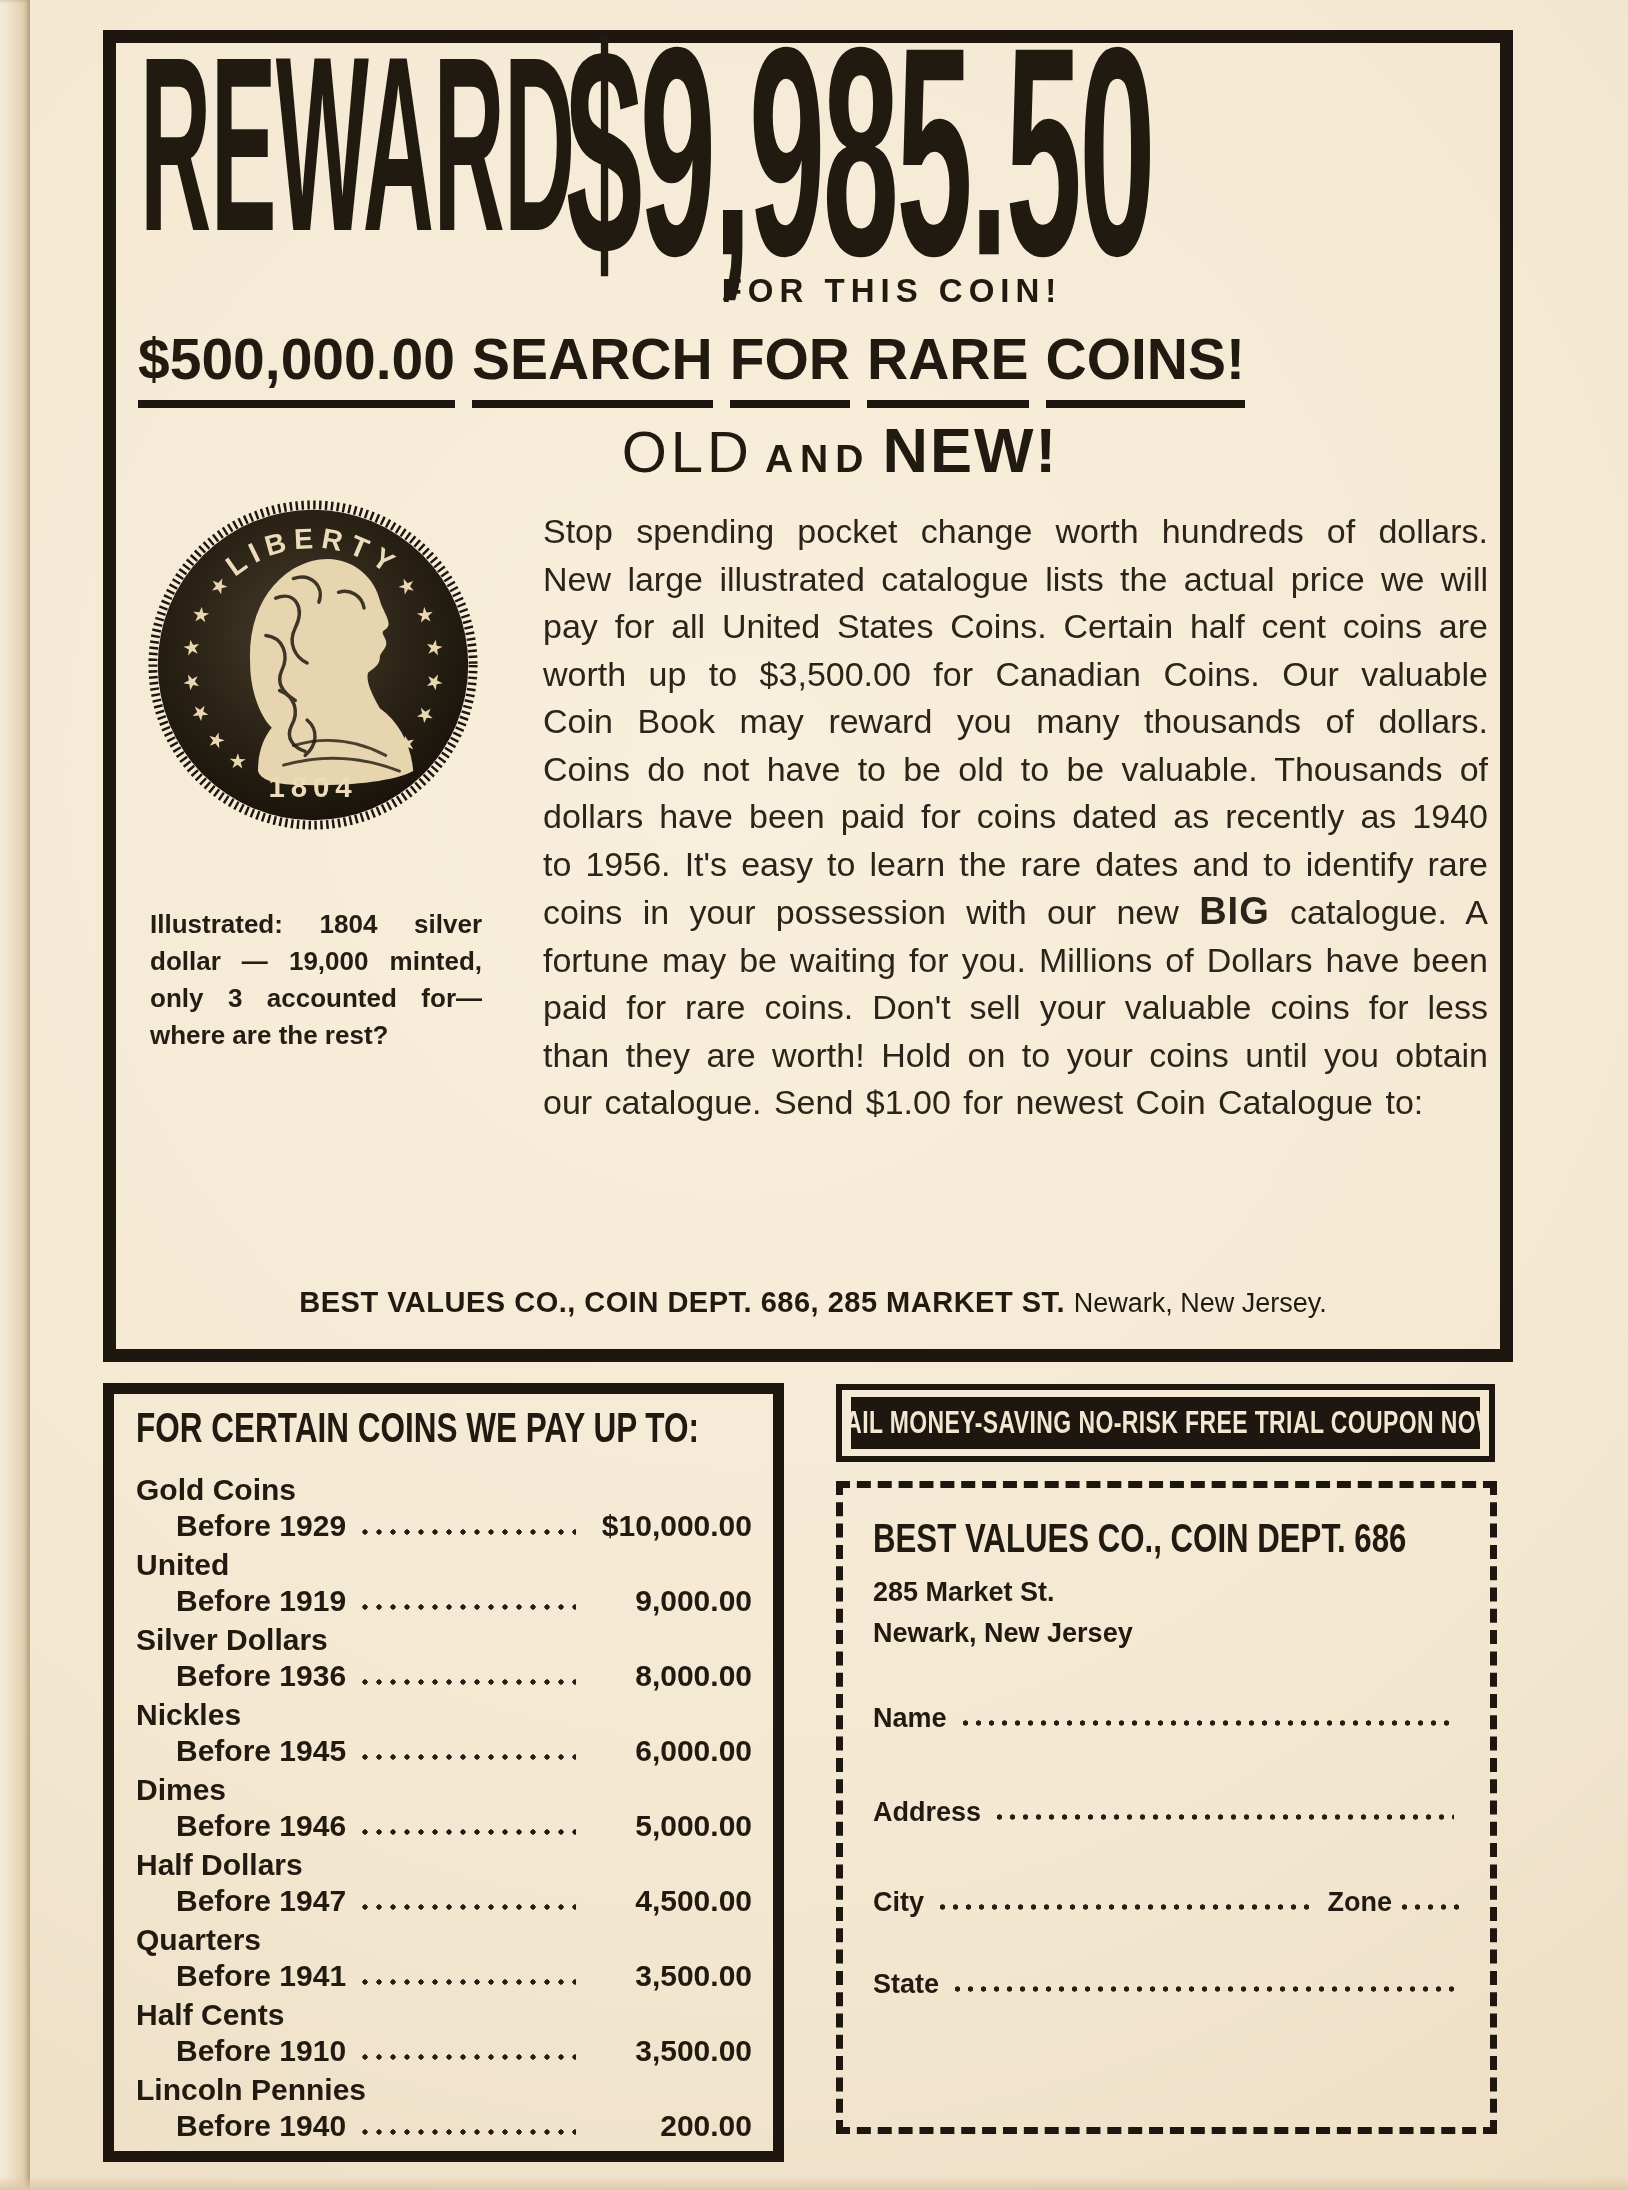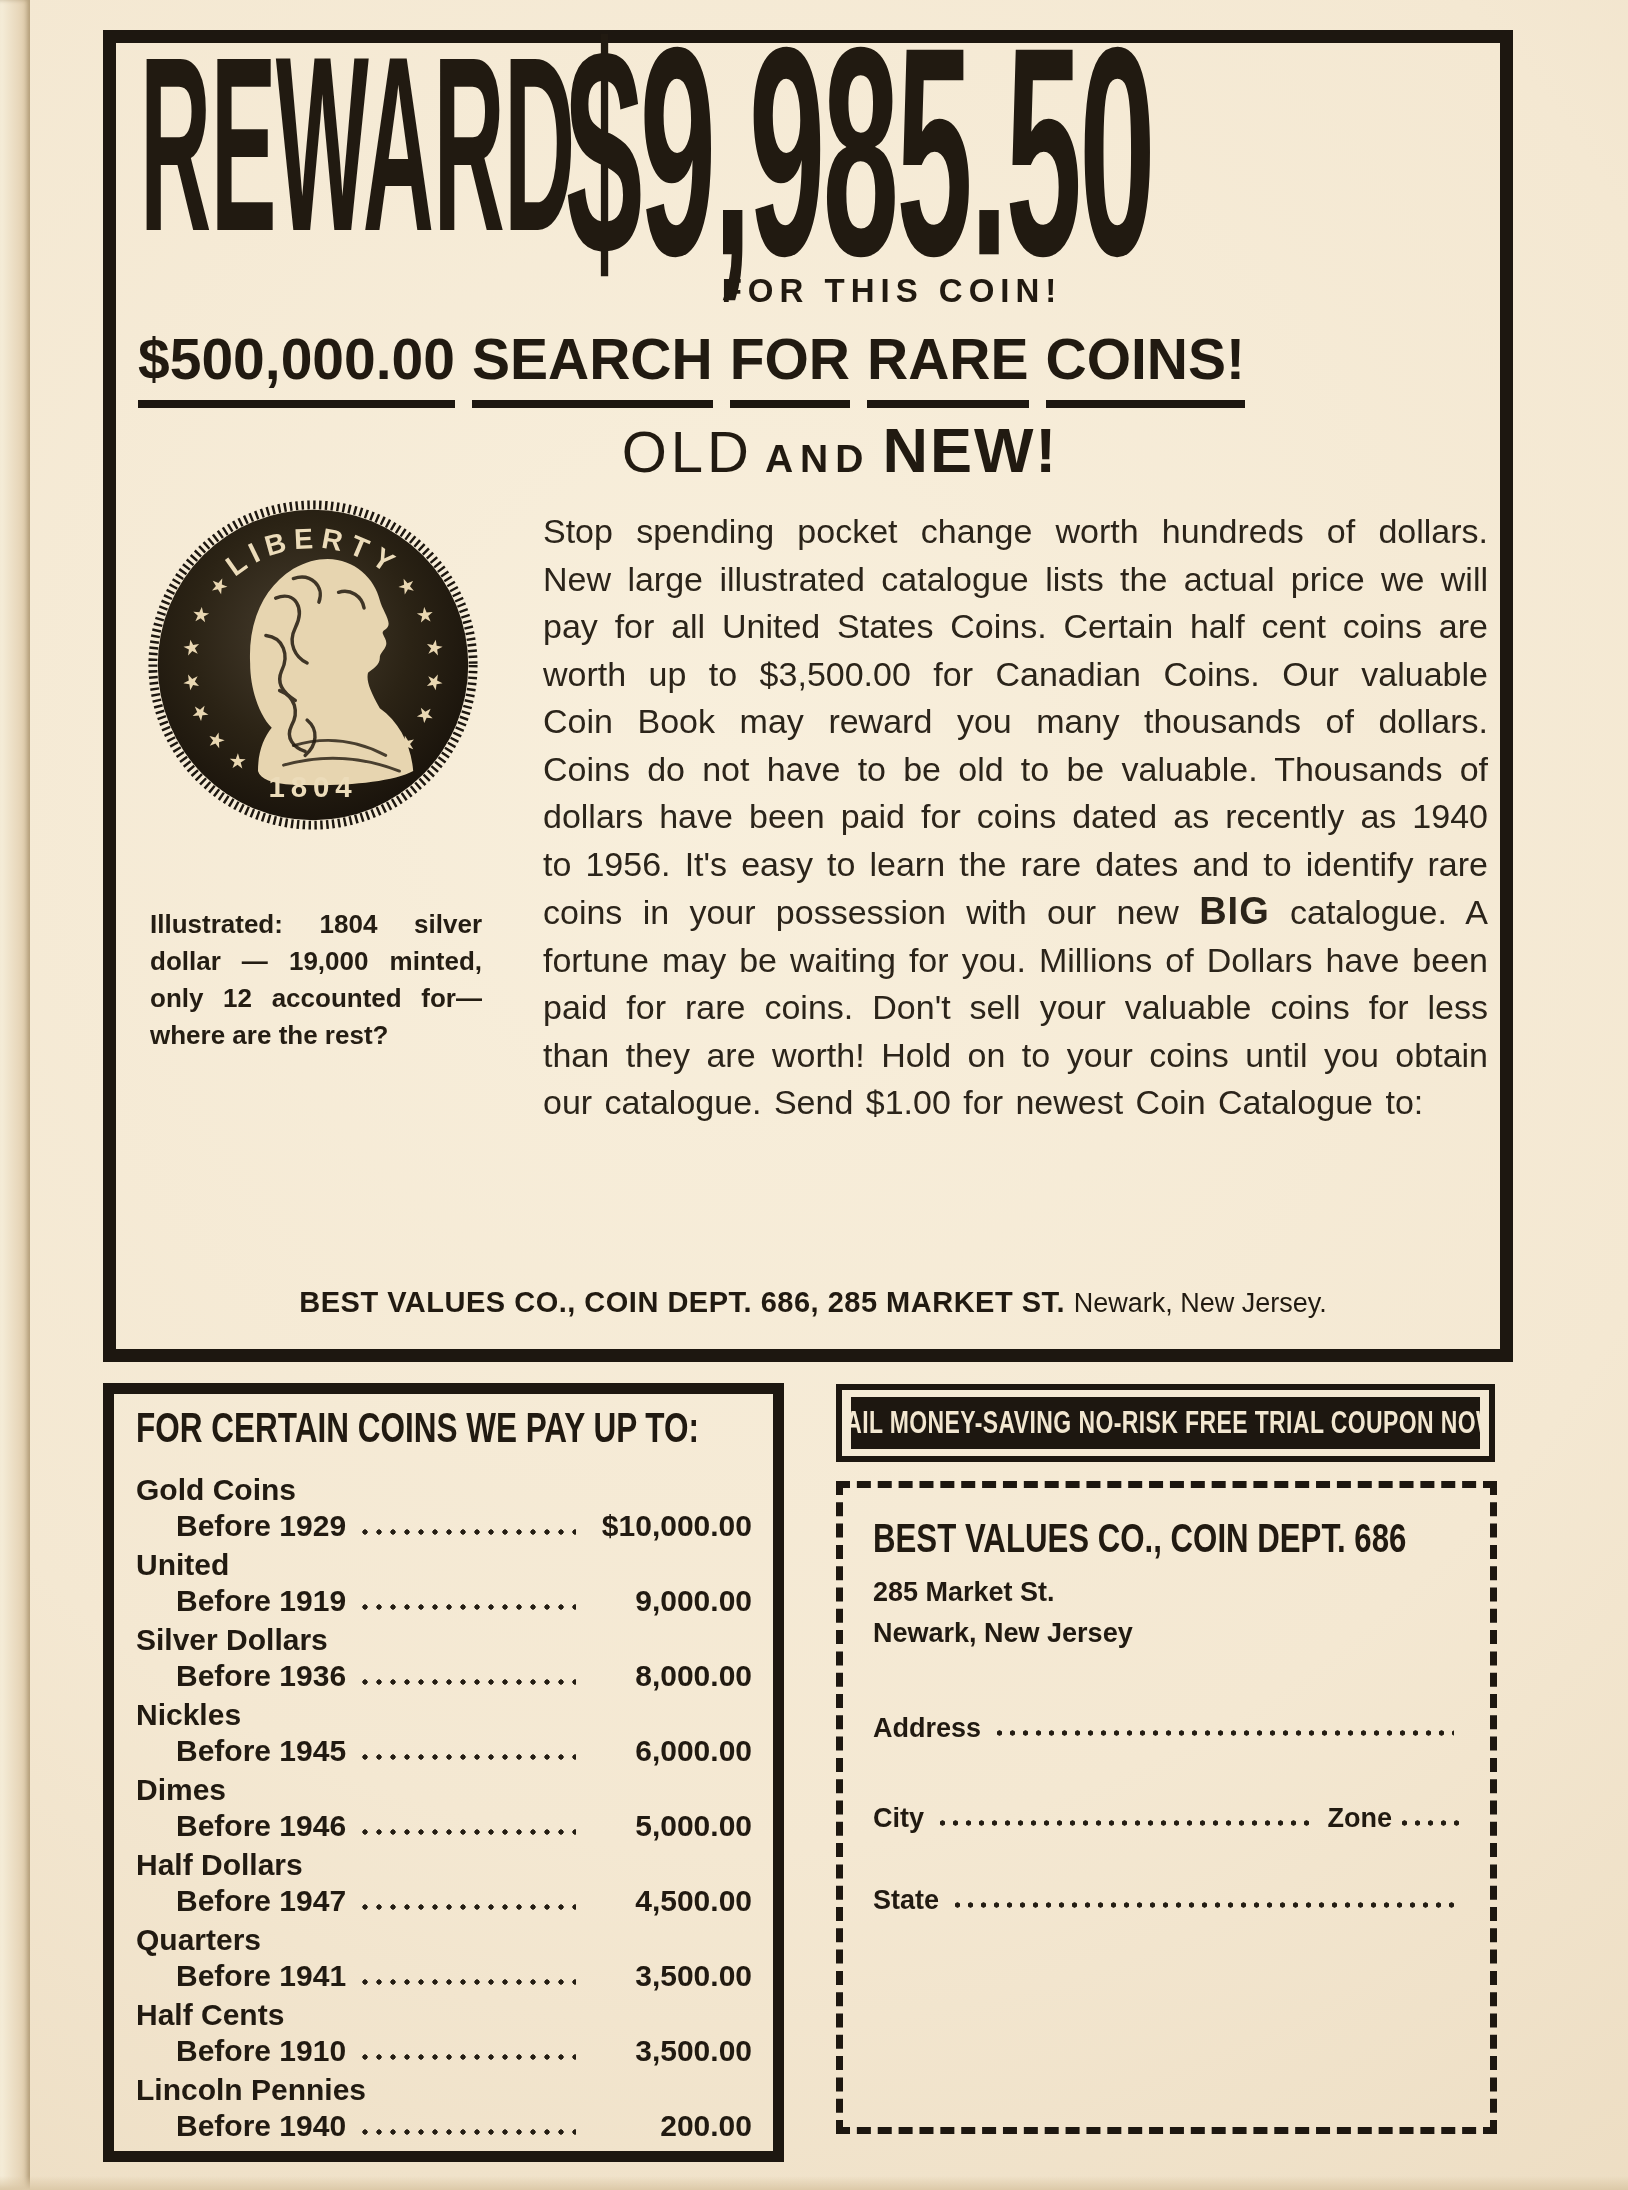--- a/index.html
+++ b/index.html
@@ -154,21 +154,21 @@
         <path d="M164 226 C176 236 174 252 162 262"></path>
         <path d="M196 96 C208 92 220 100 222 112"></path>
       </g>
       <g fill="none" stroke="#221a0f" stroke-width="3" stroke-linecap="round" opacity=".8">
         <path d="M150 252 C184 242 214 246 244 262"></path>
         <path d="M140 272 C182 260 222 264 258 278"></path>
       </g>
       <text x="170" y="304" text-anchor="middle" font-size="30" font-weight="bold" font-family="Liberation Sans, sans-serif" fill="#ecdcba" letter-spacing="6">1804</text>
     </svg>
   </div>
-  <div class="coin-caption">Illustrated: 1804 silver dollar — 19,000 minted, only 12 accounted for— where are the rest?</div>
+  <div class="coin-caption">Illustrated: 1804 silver dollar — 19,000 minted, only 3 accounted for— where are the rest?</div>
 
   <div class="bodywrap">
     <div class="coin-float"></div>
     <span>Stop spending pocket change worth hundreds of dollars.  New large illustrated catalogue lists the actual price we will pay for all United States Coins.  Certain half cent coins are worth up to $3,500.00 for Canadian Coins.  Our valuable Coin Book may reward you many thousands of dollars.  Coins do not have to be old to be valuable.  Thousands of dollars have been paid for coins dated as recently as 1940 to 1956.  It's easy to learn the rare dates and to identify rare coins in your possession with our new </span><span class="big-word">BIG</span><span> catalogue.  A fortune may be waiting for you.  Millions of Dollars have been paid for rare coins.  Don't sell your valuable coins for less than they are worth! Hold on to your coins until you obtain our catalogue.  Send $1.00 for newest Coin Catalogue to:</span>
   </div>
   <div class="address-line">
     <span class="address-caps">BEST VALUES CO., COIN DEPT. 686,  285 MARKET ST. </span><span class="address-city">Newark, New Jersey.</span>
   </div>
 
   <div class="frame-table"></div>
@@ -253,20 +253,24 @@
     <div class="banner-bar">
       <span class="banner-text">MAIL MONEY-SAVING NO-RISK FREE TRIAL COUPON NOW!</span>
     </div>
   </div>
 
   <div class="frame-coupon">
     <div class="coupon-company">BEST VALUES CO., COIN DEPT. 686</div>
     <div class="coupon-street">285 Market St.</div>
     <div class="coupon-city">Newark, New Jersey</div>
 
+    <div class="form-row fr-name">
+      <span>Name</span>
+      <span class="leader c"></span>
+    </div>
     <div class="form-row fr-address">
       <span>Address</span>
       <span class="leader c"></span>
     </div>
     <div class="form-row fr-city">
       <span>City</span>
       <span class="leader c"></span>
       <span class="zone-label">Zone</span>
       <span class="leader c zone"></span>
     </div>

